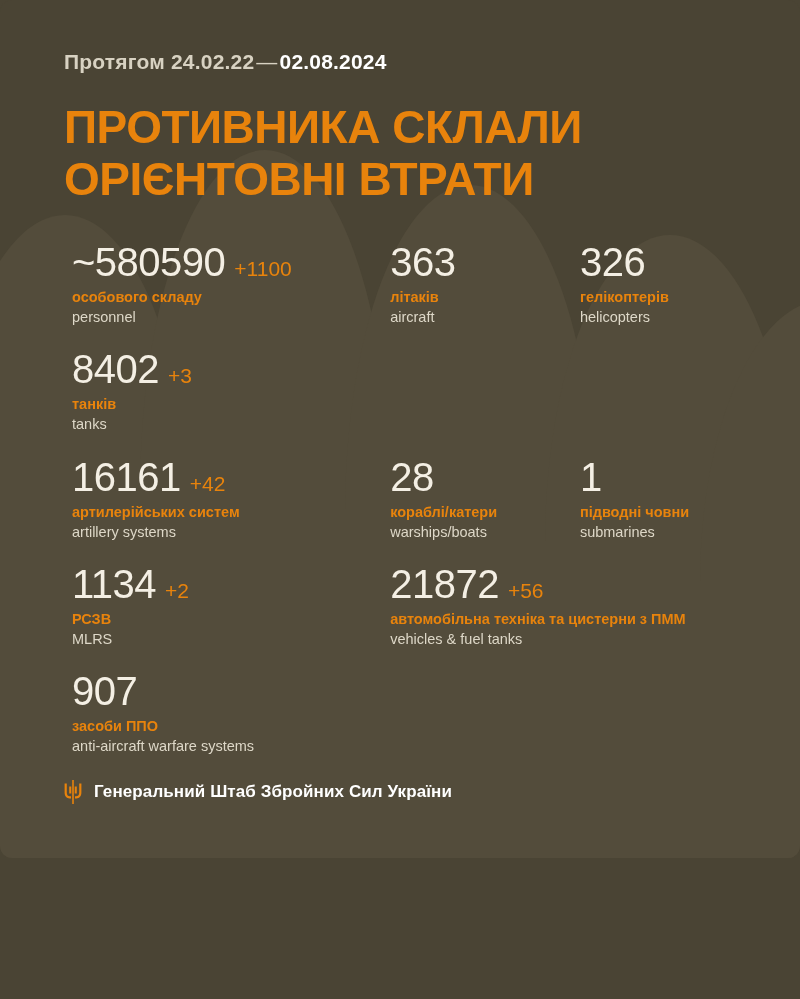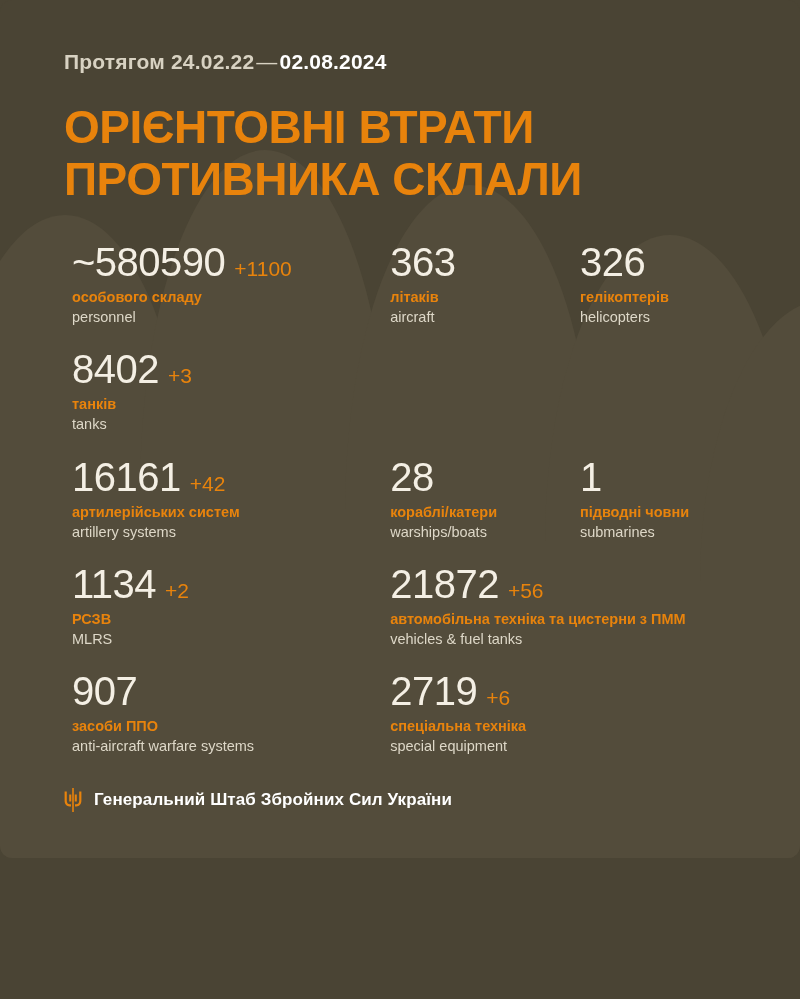--- a/index.html
+++ b/index.html
@@ -122,21 +122,21 @@
     color: #ded8c8;
     font-size: 14.5px;
     font-weight: 400;
     line-height: 1.25;
     white-space: nowrap;
   }
 
   .footer {
     position: absolute;
     left: 64px;
-    bottom: 46px;
+    bottom: 54px;
     display: flex;
     align-items: center;
     gap: 12px;
     z-index: 3;
   }
   .footer-emblem {
     width: 18px;
     height: 24px;
     position: relative;
   }
@@ -160,22 +160,22 @@
     <div class="arch a5"></div>
   </div>
 
   <div class="content">
 
     <div class="date-line">
       <span>Протягом 24.02.22</span><span class="dash">—</span><span class="date-value">02.08.2024</span>
     </div>
 
     <div class="headline">
+      <div>ПРОТИВНИКА СКЛАЛИ</div>
       <div>ОРІЄНТОВНІ ВТРАТИ</div>
-      <div>ПРОТИВНИКА СКЛАЛИ</div>
     </div>
 
     <div class="grid">
 
       <div class="row">
         <div class="cell c-left">
           <div class="value-line">
             <span class="value">~580590</span>
             <span class="delta">+1100</span>
           </div>
@@ -259,28 +259,20 @@
       </div>
 
       <div class="row">
         <div class="cell c-left">
           <div class="value-line">
             <span class="value">907</span>
             <span class="delta"></span>
           </div>
           <div class="label-ua">засоби ППО</div>
           <div class="label-en">anti-aircraft warfare systems</div>
-        </div>
-        <div class="cell c-wide">
-          <div class="value-line">
-            <span class="value">2719</span>
-            <span class="delta">+6</span>
-          </div>
-          <div class="label-ua">спеціальна техніка</div>
-          <div class="label-en">special equipment</div>
         </div>
       </div>
 
     </div>
   </div>
 
   <div class="footer">
     <span class="footer-emblem">
       <svg width="18" height="24" viewBox="0 0 18 24" aria-hidden="true">
         <path d="M8.2 0h1.6v24H8.2z" fill="#e8830c"></path>

